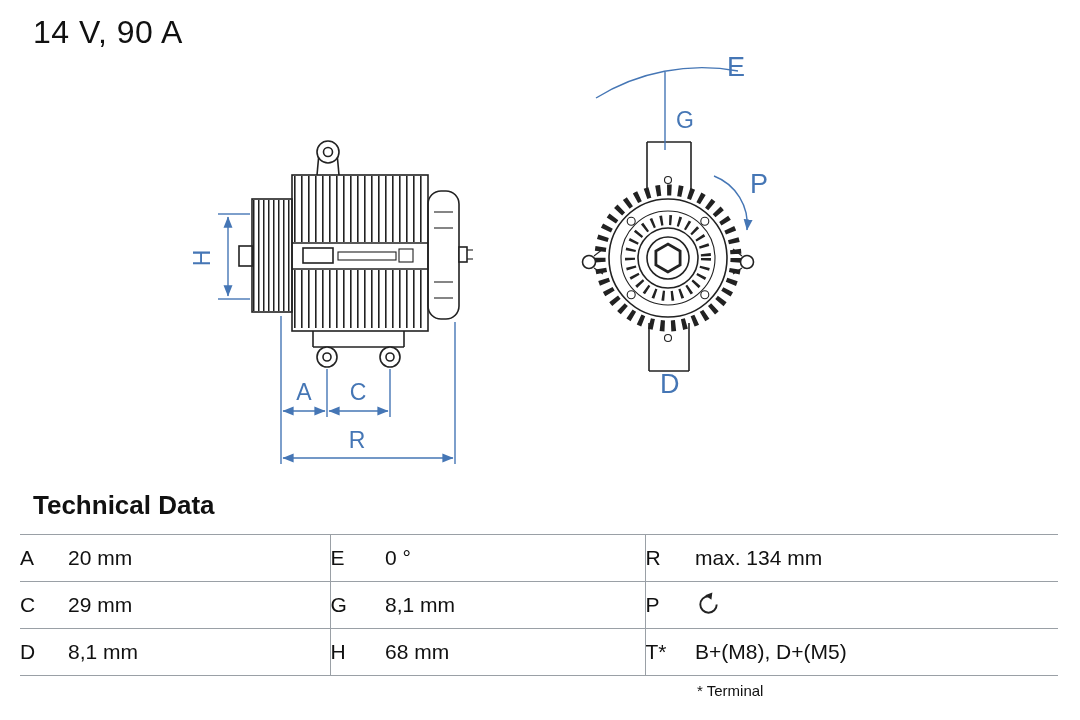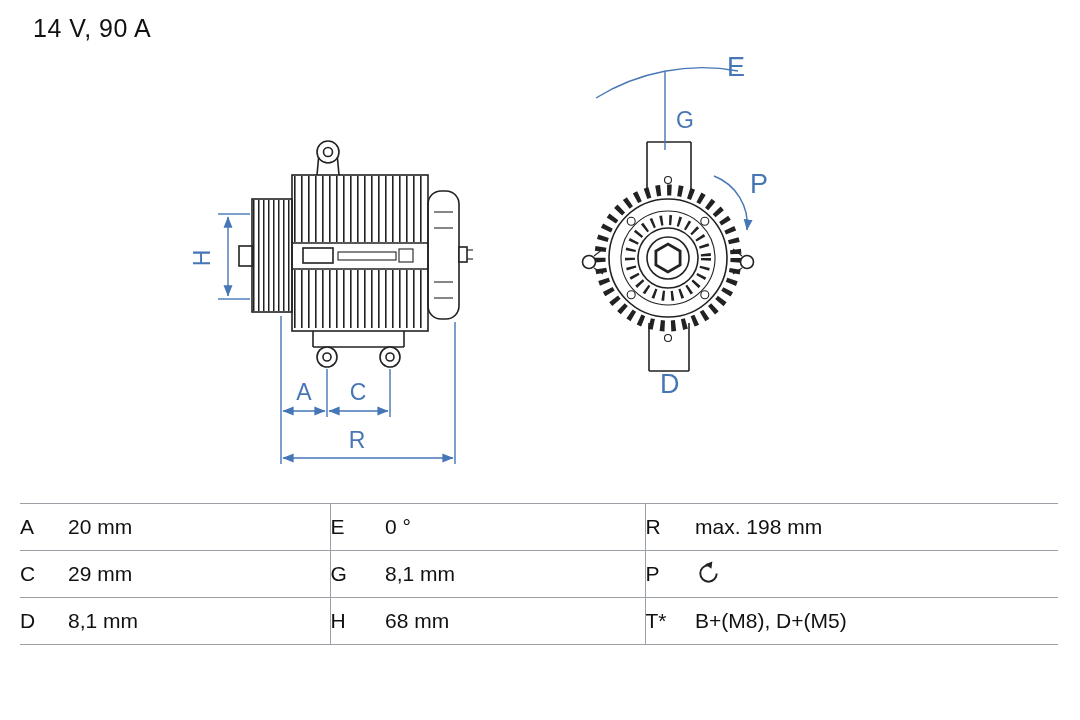--- a/index.html
+++ b/index.html
@@ -1,21 +1,21 @@
 <!DOCTYPE html>
 <html style="--dim-color: #4576b5; --line-color: #222222;"><head>
 <meta charset="utf-8">
 <style>
   html,body{margin:0;padding:0;}
   body{
     width:1080px;height:720px;background:#ffffff;position:relative;overflow:hidden;
     font-family:"Liberation Sans",sans-serif;color:#111;
     --dim-color:#4576b5;--line-color:#222222;
   }
-  .title{position:absolute;left:33px;top:14px;font-size:25px;letter-spacing:.5px;}
+  .title{position:absolute;left:33px;top:14px;font-size:32px;letter-spacing:.5px;}
   svg.drawing{position:absolute;left:0;top:0;}
 
   
   .ink{stroke:var(--line-color);stroke-width:1.6;fill:none;}
   .ink-thin{stroke:var(--line-color);stroke-width:1.1;fill:none;}
   .wf{fill:#fff;}
   .stripe-p{stroke:var(--line-color);stroke-dasharray:1.5 3.5;}
   .stripe-7{stroke:var(--line-color);stroke-dasharray:1.6 5.4;}
   .teeth{stroke:var(--line-color);stroke-width:11;stroke-dasharray:4.5 6.5;fill:none;}
   .slots{stroke:var(--line-color);stroke-width:10;stroke-dasharray:2.5 6.5;fill:none;}
@@ -138,37 +138,38 @@
     <text x="676" y="128" class="dim-label">G</text>
     <path d="M 596 98 A 200 200 0 0 1 738 71" class="dim"></path>
     <text x="727" y="76" class="dim-label-lg">E</text>
     <path d="M 714 176 A 52 52 0 0 1 747 230" class="dim" marker-end="url(#dimArrow)"></path>
     <text x="750" y="193" class="dim-label-lg">P</text>
     <text x="660" y="393" class="dim-label-lg">D</text>
   </g>
 </svg>
 
 <section class="tech">
+  <h2>Technical Data</h2>
   <table class="specs">
     <colgroup>
       <col style="width:48px">
         <col style="width:262px">
       <col style="width:55px">
         <col style="width:260px">
       <col style="width:50px">
         <col style="width:363px">
     </colgroup>
     <tbody>
       <tr>
         <td class="k">A</td>
         <td class="v">20 mm</td>
         <td class="k sep">E</td>
         <td class="v">0 °</td>
         <td class="k sep k3">R</td>
-        <td class="v">max. 198 mm</td>
+        <td class="v">max. 134 mm</td>
       </tr>
       <tr>
         <td class="k">C</td>
         <td class="v">29 mm</td>
         <td class="k sep">G</td>
         <td class="v">8,1 mm</td>
         <td class="k sep k3">P</td>
         <td class="v">
           <span class="rot-icon">
             <svg viewBox="0 0 28 28" width="27" height="27" aria-hidden="true">
@@ -181,13 +182,14 @@
       <tr>
         <td class="k">D</td>
         <td class="v">8,1 mm</td>
         <td class="k sep">H</td>
         <td class="v">68 mm</td>
         <td class="k sep k3">T*</td>
         <td class="v">B+(M8), D+(M5)</td>
       </tr>
     </tbody>
   </table>
+  <div class="footnote">* Terminal</div>
 </section>
 
 </body></html>

